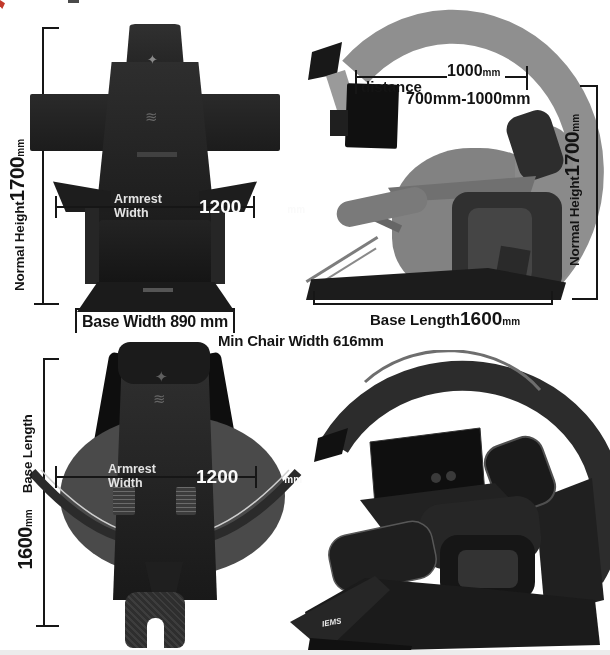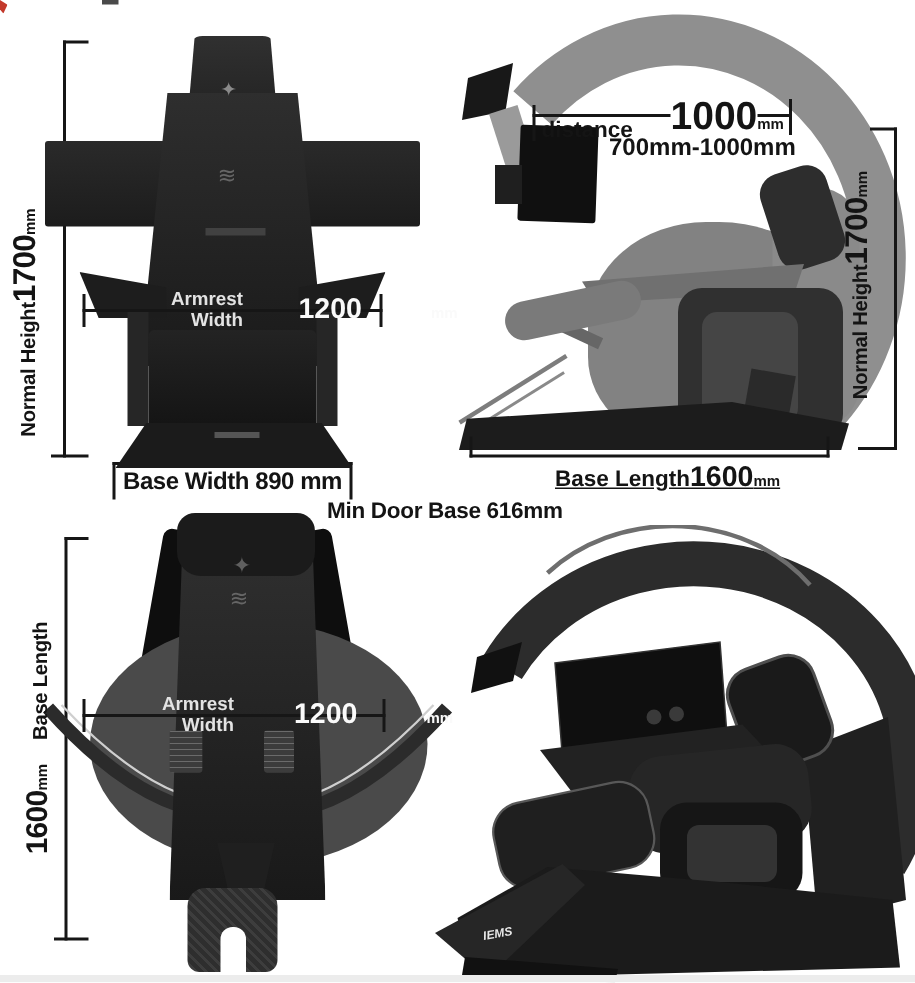--- a/index.html
+++ b/index.html
@@ -9,21 +9,21 @@
   .dl{position:absolute;background:#161616;z-index:1;}
   .dl.z3{z-index:3;}
   
   .rot-label{position:absolute;height:30px;display:flex;align-items:baseline;justify-content:center;
              transform:rotate(-90deg);white-space:nowrap;z-index:3;}
   .dim-name{font-size:13.5px;font-weight:bold;letter-spacing:-0.2px;}
   .dim-big{font-size:21px;font-weight:bold;letter-spacing:-0.5px;}
   .dim-unit{font-size:10px;font-weight:bold;}
   .blk{position:absolute;}
   .txt{position:absolute;font-weight:bold;z-index:4;white-space:nowrap;}
-  .white-label{color:#e3e3e3;font-size:12.5px;font-weight:600;line-height:14px;z-index:4;position:absolute;text-align:right;}
+  .white-label{color:#e3e3e3;font-size:12.5px;font-weight:600;line-height:14px;z-index:4;position:absolute;}
   .wval{color:#fafafa;margin-left:46px;}
   .chev{position:absolute;color:#666;z-index:3;font-size:15px;letter-spacing:-1px;}
   .keypad{position:absolute;background:
       repeating-linear-gradient(0deg,#3c3c3c 0 3px,#6b6b6b 3px 4px),
       #3c3c3c;border-radius:2px;z-index:4;}
   .specs{position:absolute;left:218px;top:332px;font-size:15px;font-weight:bold;
          line-height:17.5px;letter-spacing:-0.2px;z-index:5;}
 </style>
 </head>
 <body>
@@ -92,44 +92,44 @@
   <div class="blk" style="left:368px;top:218px;width:34px;height:8px;background:#666;transform:rotate(25deg);z-index:2;"></div>
   <div class="blk" style="left:300px;top:258px;width:84px;height:3px;background:#7d7d7d;transform:rotate(-32deg);z-index:2;"></div>
   <div class="blk" style="left:304px;top:268px;width:78px;height:2px;background:#8a8a8a;transform:rotate(-32deg);z-index:2;"></div>
   <div class="blk" style="left:498px;top:248px;width:30px;height:32px;background:#2a2a2a;transform:rotate(10deg);z-index:3;"></div>
   <div class="blk" style="left:306px;top:268px;width:260px;height:32px;background:#1c1c1c;clip-path:polygon(2% 35%,70% 0,100% 45%,98% 100%,0 100%);z-index:3;"></div>
 
   <div class="dl z3" style="left:355px;top:70px;width:2px;height:24px;"></div>
   <div class="dl z3" style="left:355px;top:76px;width:92px;height:2px;"></div>
   <div class="txt" style="left:361px;top:78px;font-size:15px;">distance</div>
   <div class="txt" style="left:447px;top:62px;">
-    <span style="font-size:26px;">1000</span><span style="font-size:10px;">mm</span>
+    <span style="font-size:16px;">1000</span><span style="font-size:10px;">mm</span>
   </div>
   <div class="dl z3" style="left:505px;top:76px;width:22px;height:2px;"></div>
   <div class="dl z3" style="left:526px;top:66px;width:2px;height:24px;"></div>
   <div class="txt" style="left:406px;top:90px;font-size:16px;">700mm-1000mm</div>
 
   <div class="dl z3" style="left:596px;top:85px;width:2px;height:215px;"></div>
   <div class="dl z3" style="left:580px;top:85px;width:18px;height:2px;"></div>
   <div class="dl z3" style="left:572px;top:298px;width:26px;height:2px;"></div>
   <div class="rot-label" style="left:460px;top:175px;width:230px;">
     <span class="dim-name">Normal Height</span>
       <span class="dim-big">1700</span>
       <span class="dim-unit">mm</span>
   </div>
 
   <div class="dl z3" style="left:313px;top:303px;width:240px;height:2px;"></div>
   <div class="dl z3" style="left:313px;top:291px;width:2px;height:14px;"></div>
   <div class="dl z3" style="left:551px;top:291px;width:2px;height:14px;"></div>
-  <div class="txt" style="left:370px;top:308px;text-decoration:underline;">
+  <div class="txt" style="left:370px;top:308px;">
     <span style="font-size:15px;">Base Length</span><span style="font-size:19px;">1600</span><span style="font-size:10px;">mm</span>
   </div>
 
   <div class="specs">
-    <div>Min Door Base 616mm</div>
+    <div>Min Chair Width 616mm</div>
   </div>
 
   <div class="dl" style="left:43px;top:358px;width:2px;height:269px;"></div>
   <div class="dl" style="left:43px;top:358px;width:16px;height:2px;"></div>
   <div class="dl" style="left:36px;top:625px;width:23px;height:2px;"></div>
   <div class="rot-label" style="left:-100px;top:477px;width:258px;">
     <span class="dim-big" style="font-size:20px;">1600</span>
       <span class="dim-unit">mm</span>
       <span class="dim-name" style="margin-left:16px;">Base Length</span>
   </div>

